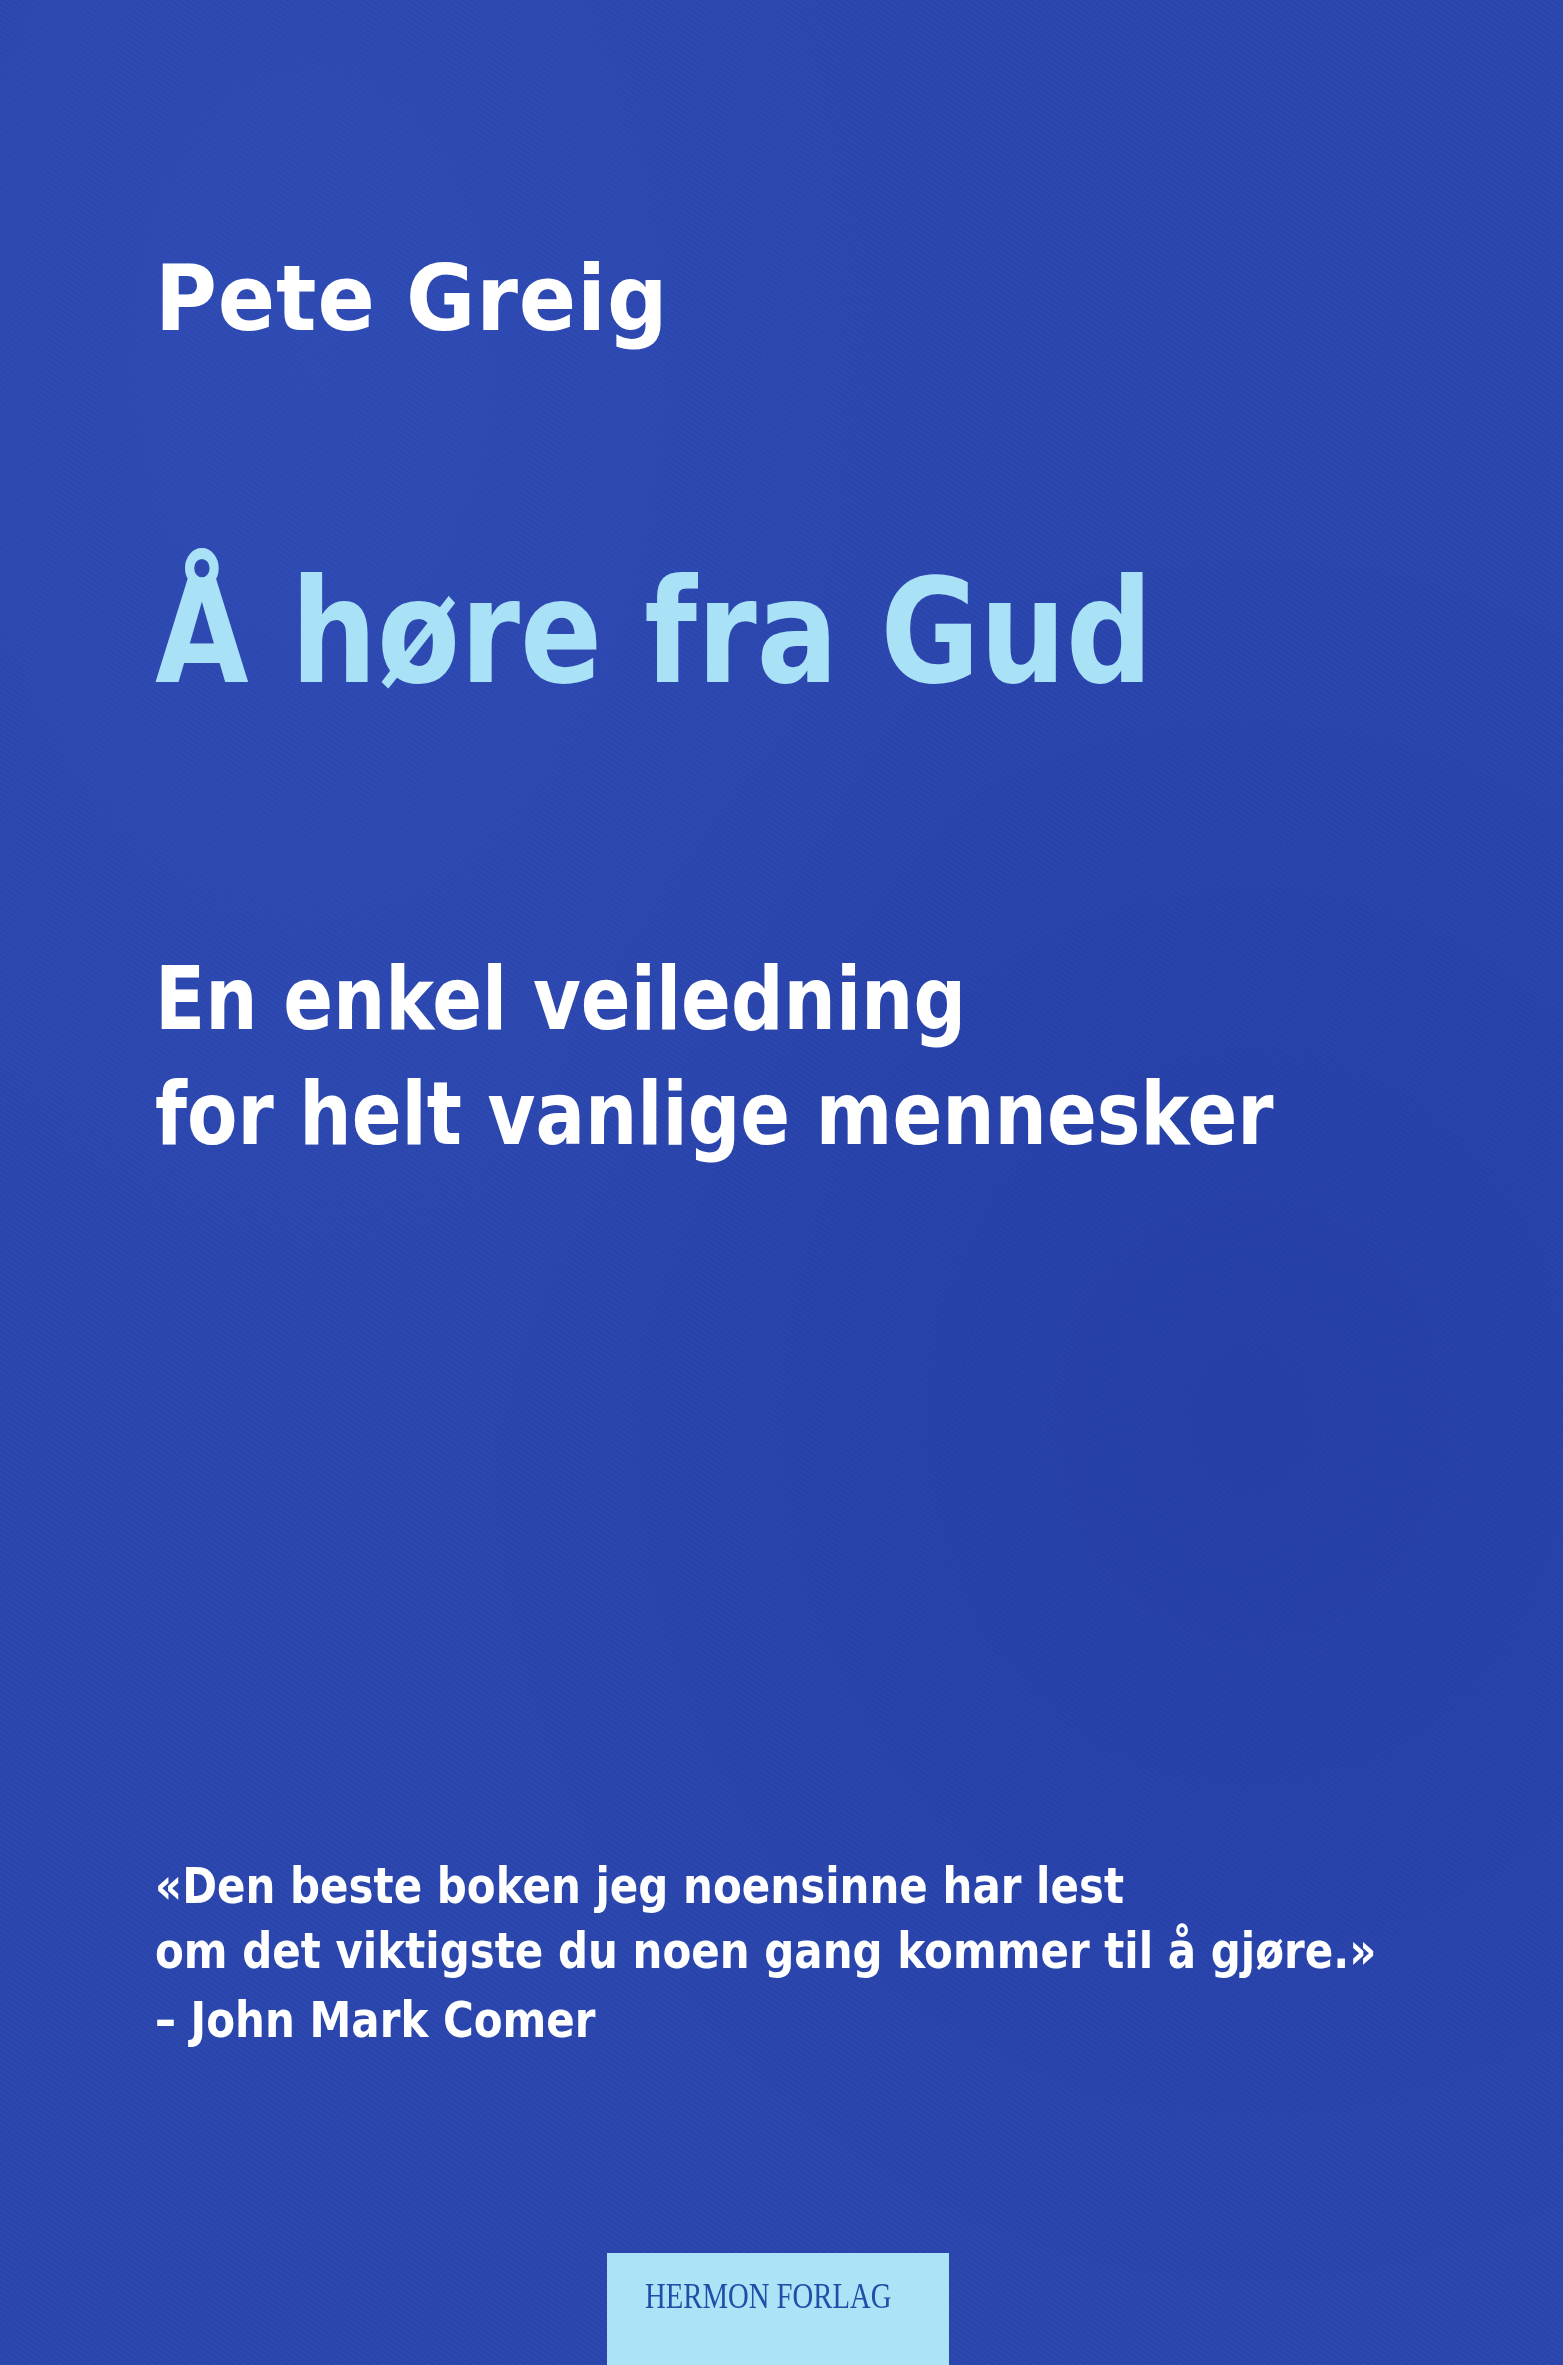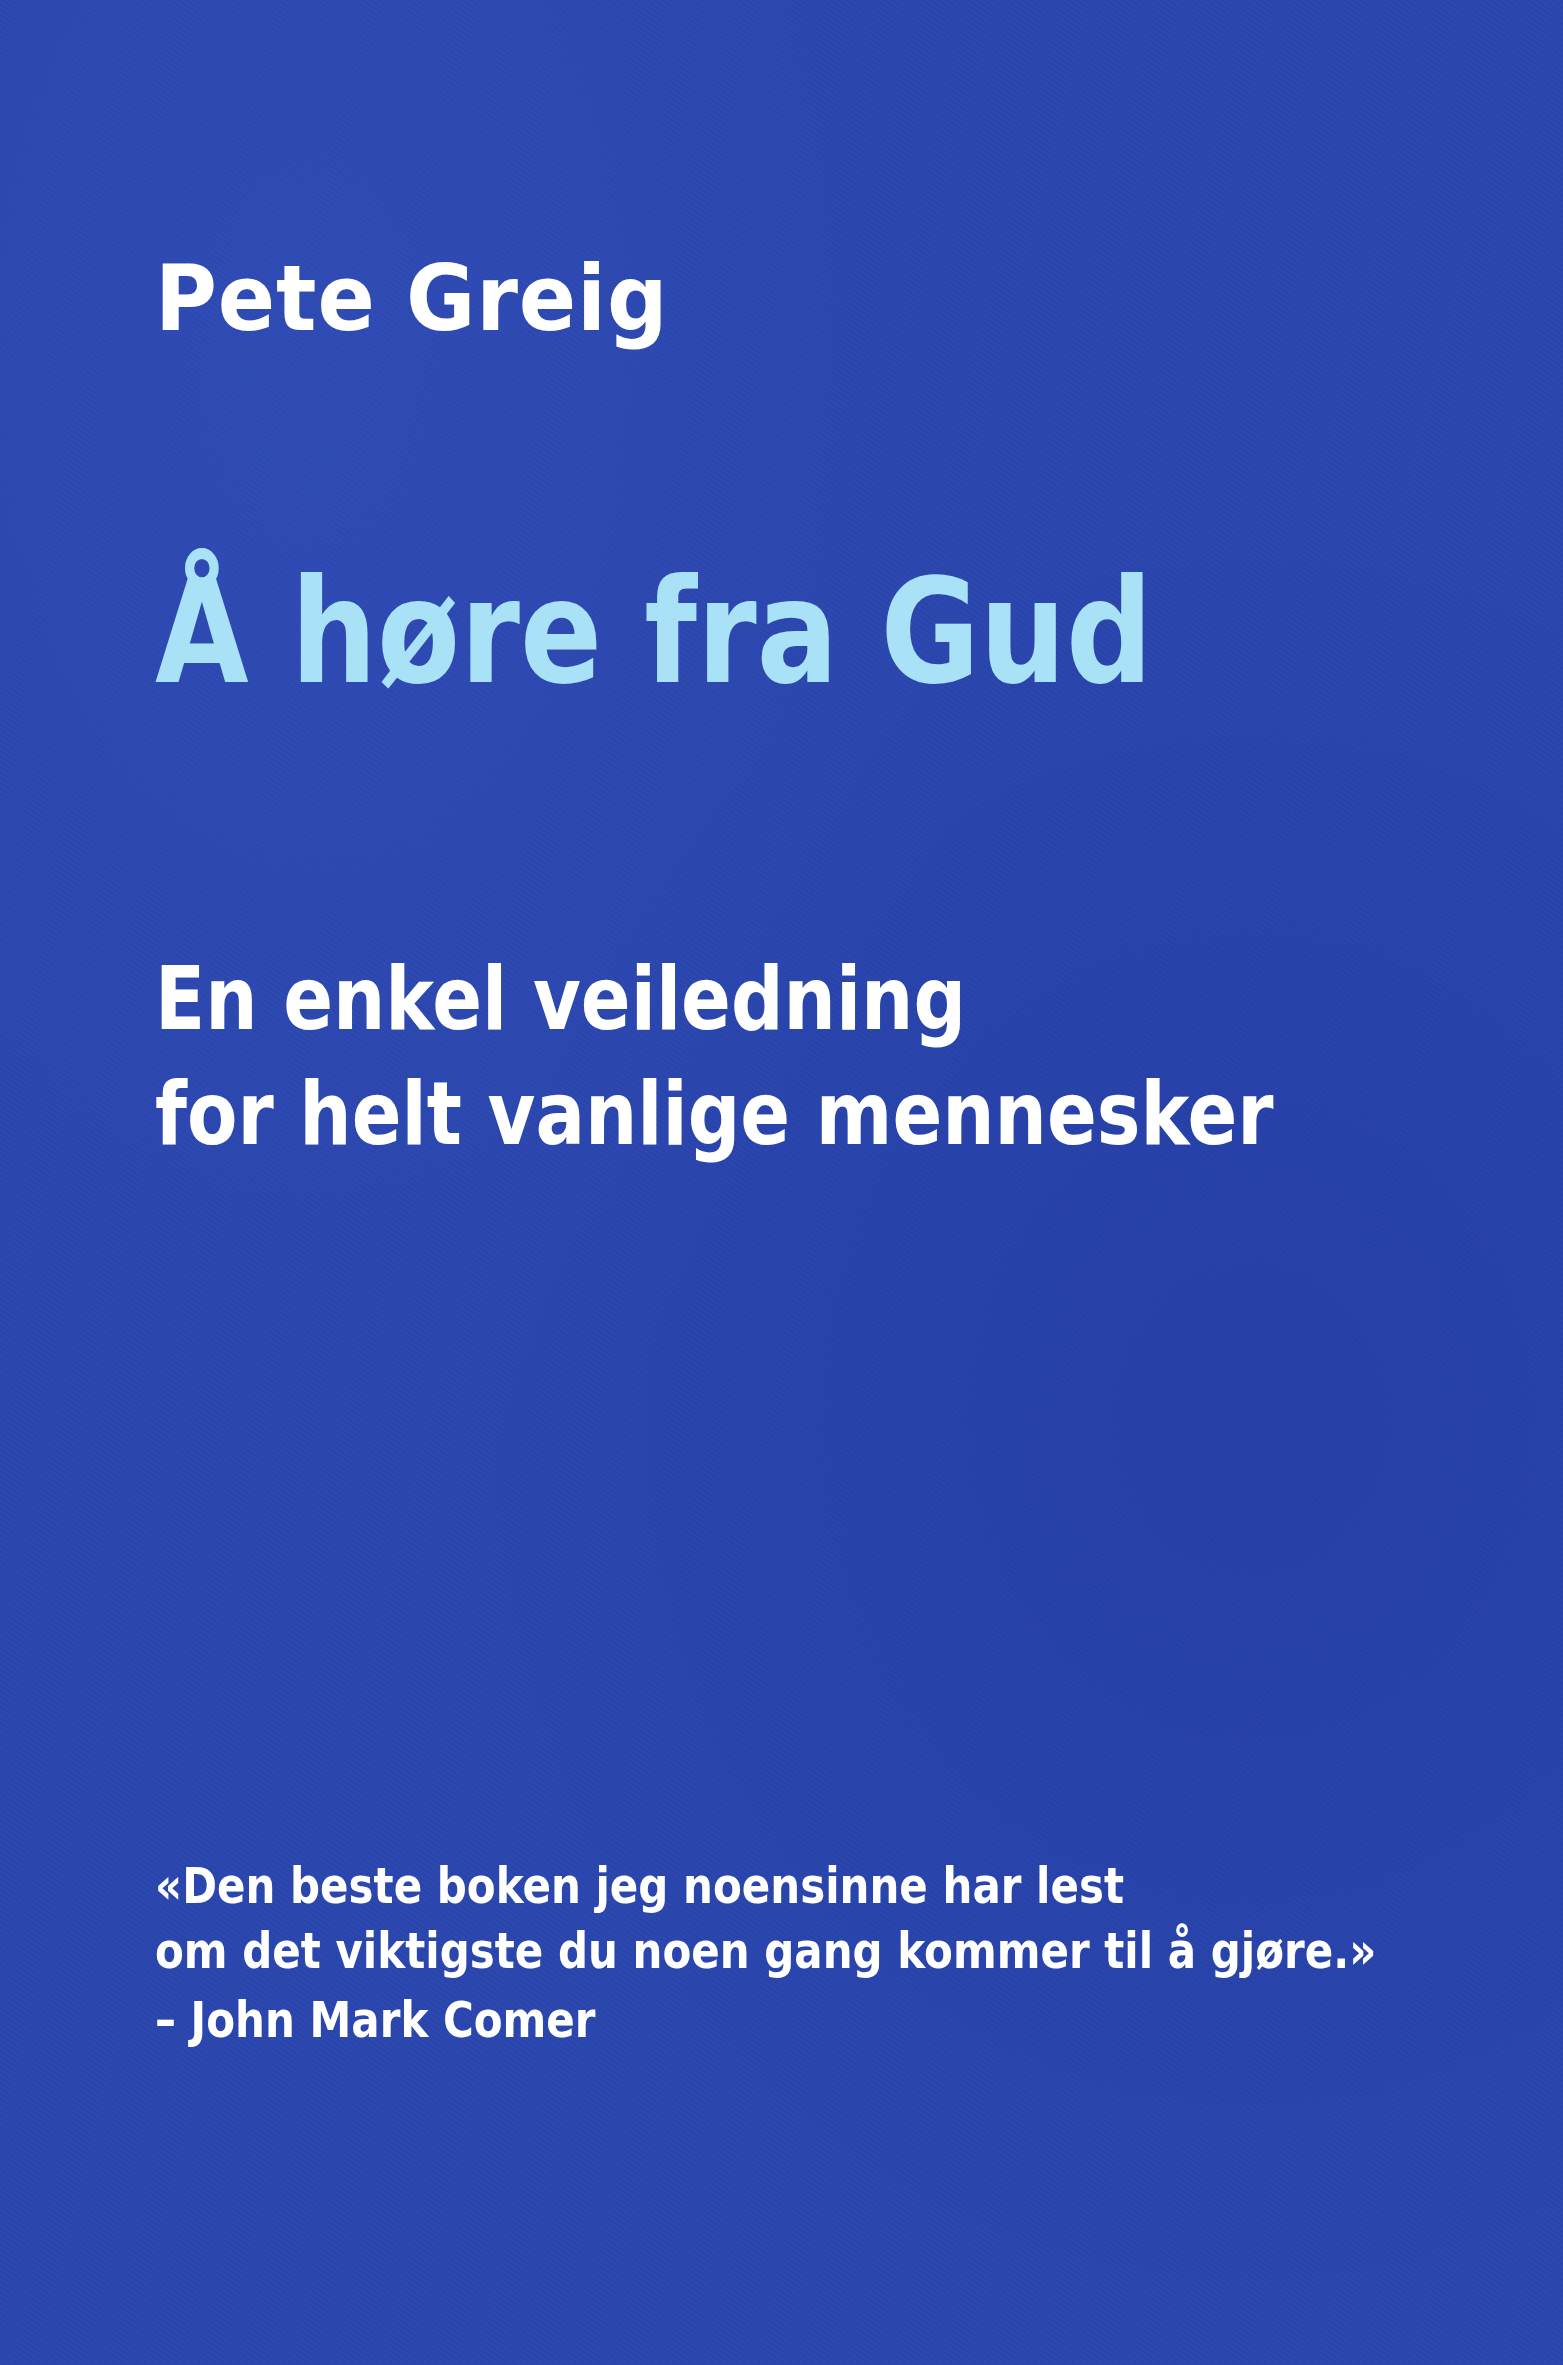--- a/index.html
+++ b/index.html
@@ -95,15 +95,18 @@
     <p class="text-line subtitle l1">En enkel veiledning</p>
     <p class="text-line subtitle l2">for helt vanlige mennesker</p>
   </div>
 
   <blockquote style="margin:0;">
     <p class="text-line quote l1">«Den beste boken jeg noensinne har lest</p>
     <p class="text-line quote l2">om det viktigste du noen gang kommer til å gjøre.»</p>
     <p class="text-line quote l3">– John Mark Comer</p>
   </blockquote>
 
+  <div class="publisher-box" style="background-color: rgb(172, 227, 247);">
+    <span class="publisher-label" style="color: rgb(31, 79, 168);">HERMON FORLAG</span>
+  </div>
 
 </div>
 
 
 </body></html>

